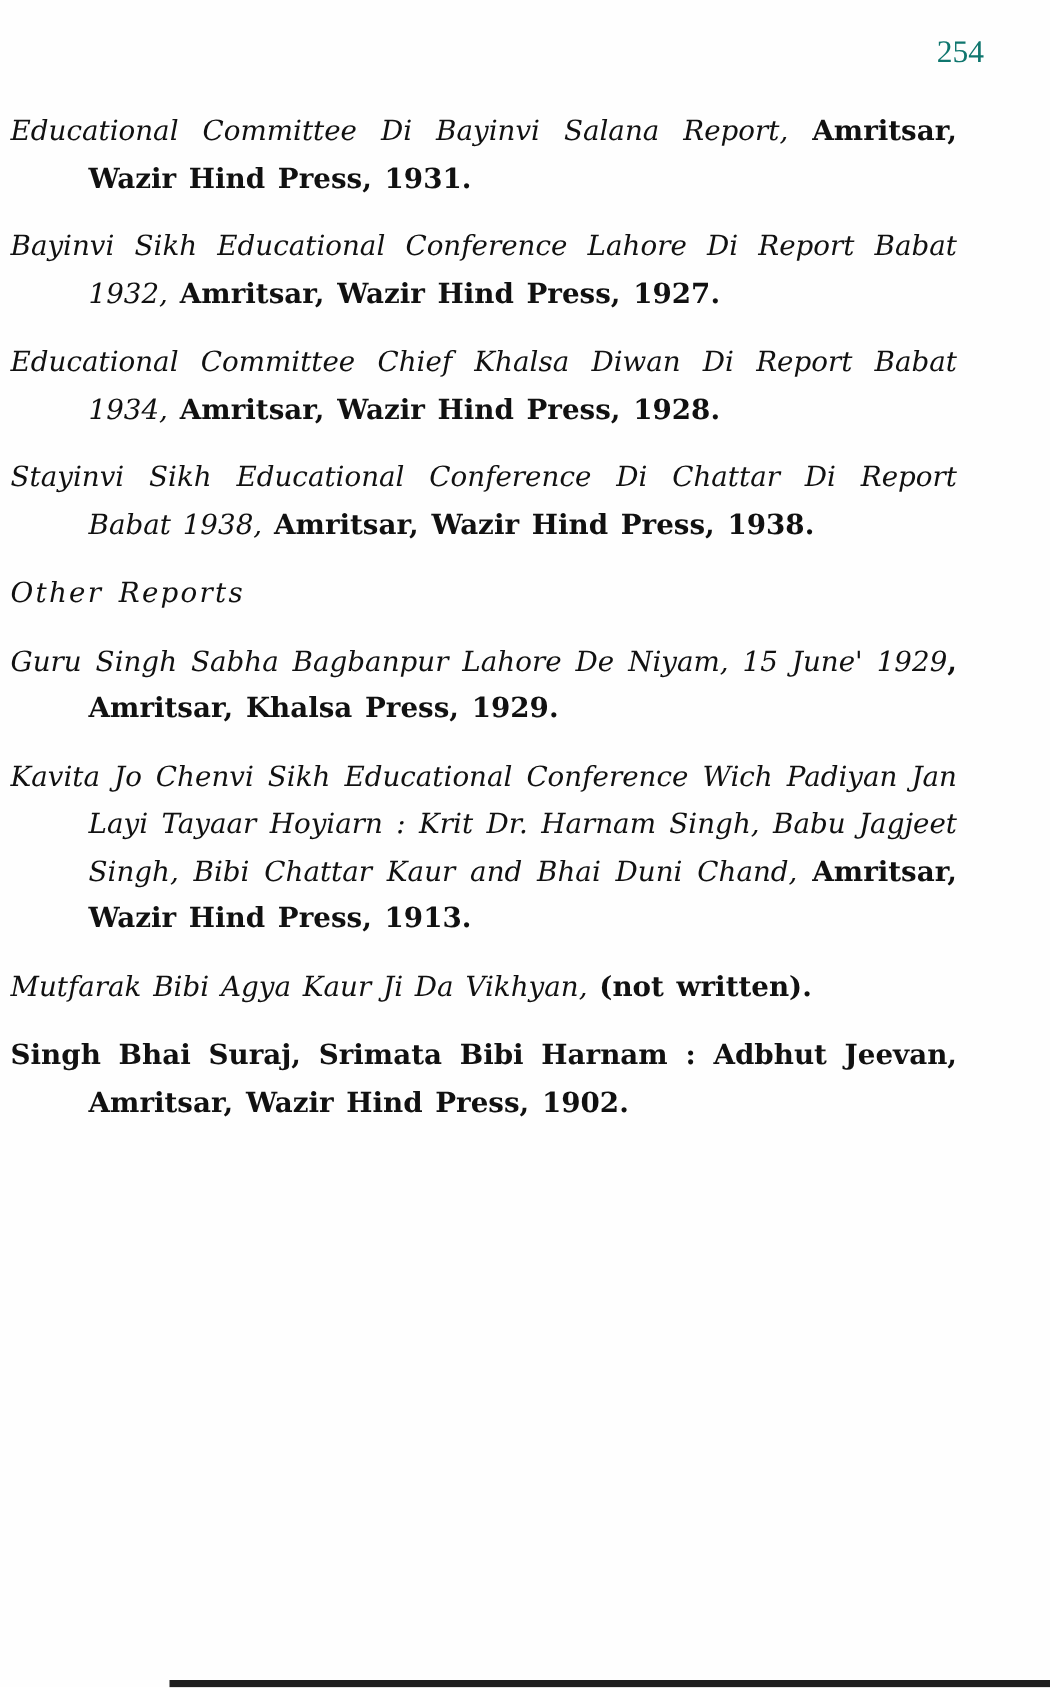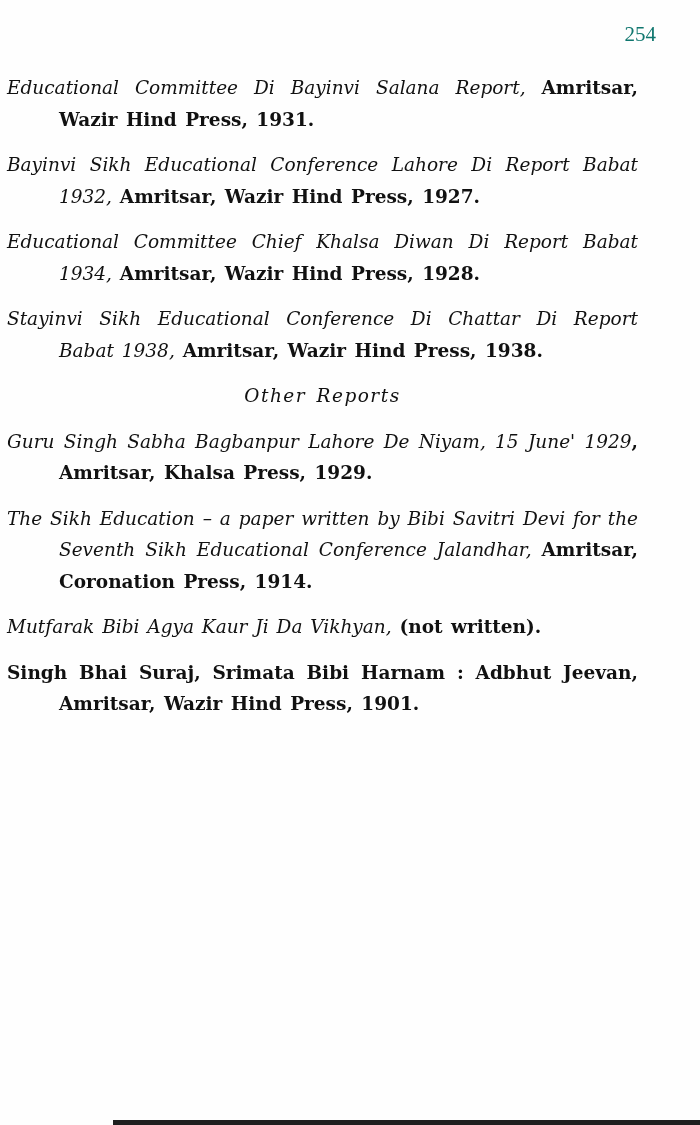--- a/index.html
+++ b/index.html
@@ -47,21 +47,21 @@
     font-style: normal;
     font-weight: bold;
   }
   p.section-heading {
     margin: 0 0 14px 0;
     font-size: 18.5px;
     line-height: 31.5px;
     font-style: italic;
     letter-spacing: 1.5px;
     word-spacing: 3px;
-    text-align: center;
+    text-align: left;
     padding-left: 0;
     text-indent: 0;
   }
   .scan-edge {
     position: absolute;
     bottom: 0;
     left: 113px;
     right: 0;
     height: 5px;
     background: #1f1f1f;
@@ -73,19 +73,19 @@
 <div class="page">
   <div class="page-number">254</div>
 
   <div class="content">
       <p class="entry"><span class="it">Educational Committee Di Bayinvi Salana Report, </span><span class="b">Amritsar, Wazir Hind Press, 1931.</span></p>
       <p class="entry"><span class="it">Bayinvi Sikh Educational Conference Lahore Di Report Babat 1932, </span><span class="b">Amritsar, Wazir Hind Press, 1927.</span></p>
       <p class="entry"><span class="it">Educational Committee Chief Khalsa Diwan Di Report Babat 1934, </span><span class="b">Amritsar, Wazir Hind Press, 1928.</span></p>
       <p class="entry"><span class="it">Stayinvi Sikh Educational Conference Di Chattar Di Report Babat 1938, </span><span class="b">Amritsar, Wazir Hind Press, 1938.</span></p>
       <p class="section-heading">Other Reports</p>
       <p class="entry"><span class="it">Guru Singh Sabha Bagbanpur Lahore De Niyam, 15 June' 1929</span><span class="b">, Amritsar, Khalsa Press, 1929.</span></p>
-      <p class="entry"><span class="it">The Sikh Education – a paper written by Bibi Savitri Devi for the Seventh Sikh Educational Conference Jalandhar, </span><span class="b">Amritsar, Coronation Press, 1914.</span></p>
+      <p class="entry"><span class="it">Kavita Jo Chenvi Sikh Educational Conference Wich Padiyan Jan Layi Tayaar Hoyiarn : Krit Dr. Harnam Singh, Babu Jagjeet Singh, Bibi Chattar Kaur and Bhai Duni Chand, </span><span class="b">Amritsar, Wazir Hind Press, 1913.</span></p>
       <p class="entry"><span class="it">Mutfarak Bibi Agya Kaur Ji Da Vikhyan, </span><span class="b">(not written).</span></p>
-      <p class="entry"><span class="b">Singh Bhai Suraj, Srimata Bibi Harnam : Adbhut Jeevan, Amritsar, Wazir Hind Press, 1901.</span></p>
+      <p class="entry"><span class="b">Singh Bhai Suraj, Srimata Bibi Harnam : Adbhut Jeevan, Amritsar, Wazir Hind Press, 1902.</span></p>
     </div>
 
   <div class="scan-edge"></div>
 </div>
 
 </body></html>

